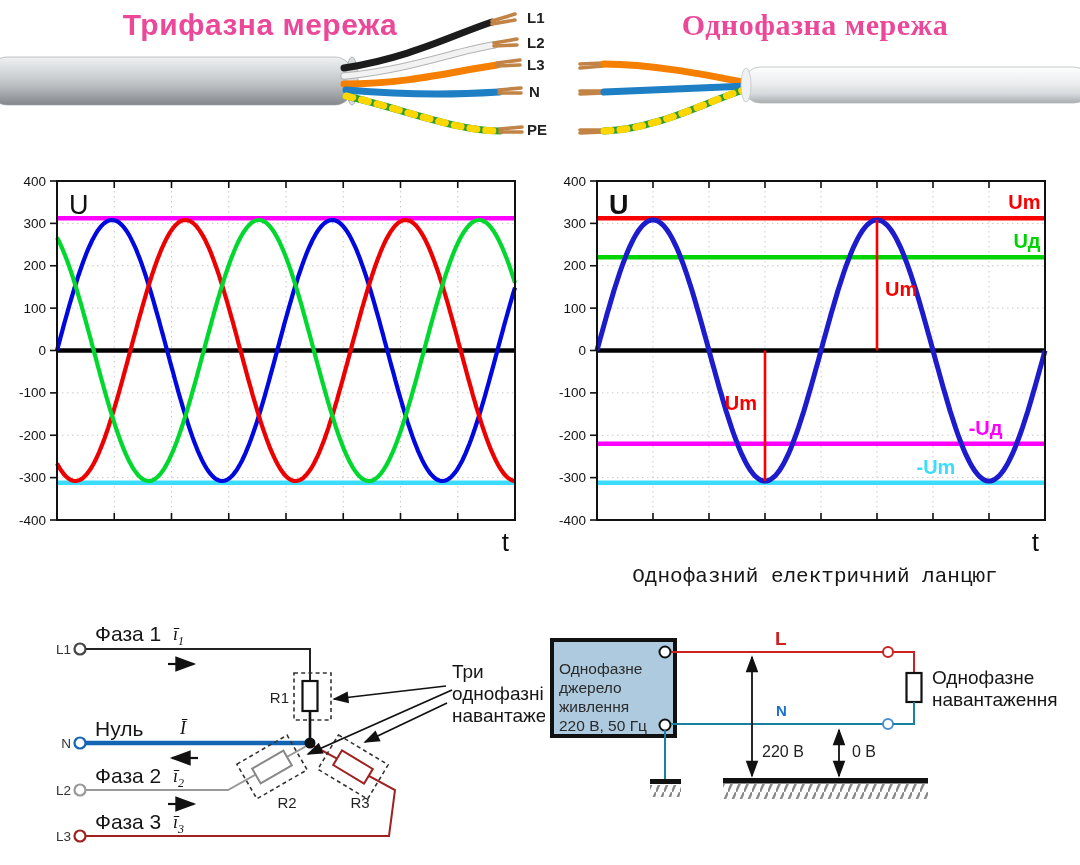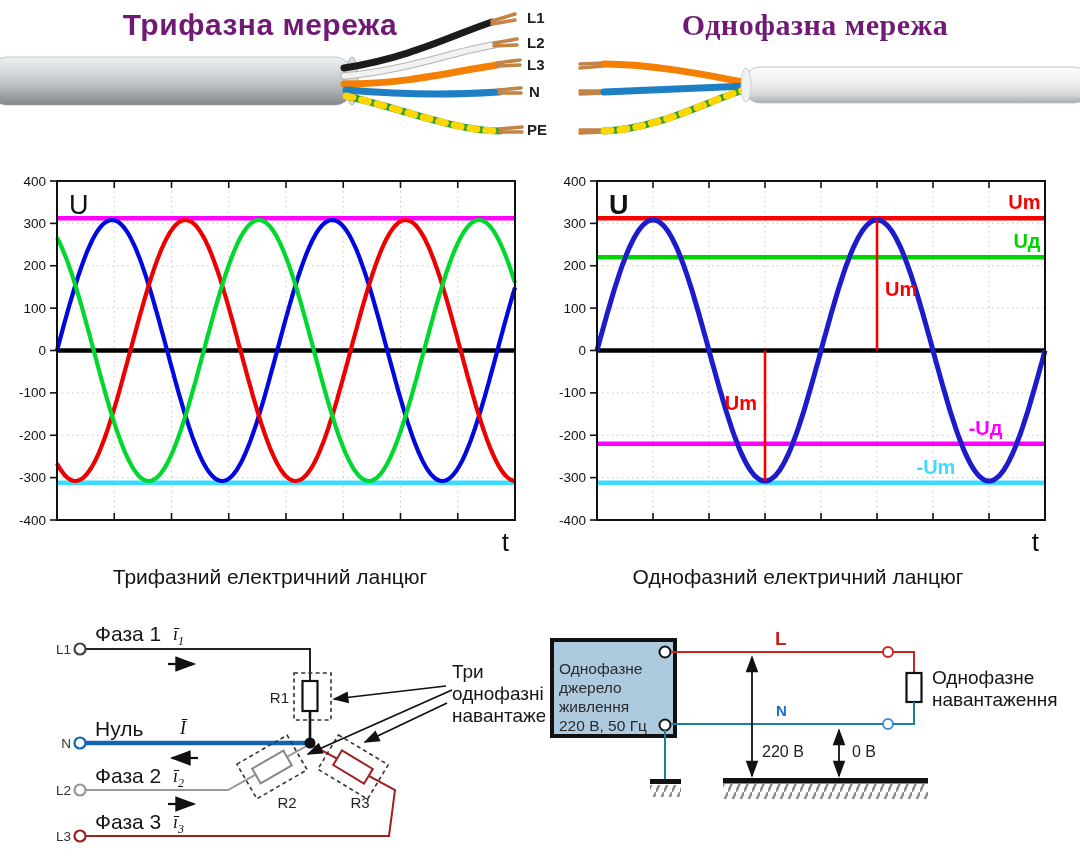--- a/index.html
+++ b/index.html
@@ -1,19 +1,19 @@
 <!DOCTYPE html>
 <html><head>
 <meta charset="utf-8">
 <style>
   html,body{margin:0;padding:0;background:#fff;}
   #page{position:relative;width:1080px;height:865px;background:#fff;overflow:hidden;
         font-family:"Liberation Sans",sans-serif;color:#111;}
   .abs{position:absolute;}
-  .net-title{font-size:30px;font-weight:600;letter-spacing:.5px;color:#701a75;text-align:center;}
+  .net-title{font-size:30px;font-weight:600;letter-spacing:.5px;color:#ec4899;text-align:center;}
   .caption{font-size:21px;color:#161616;text-align:center;}
   svg text{font-family:"Liberation Sans",sans-serif;}
   .tlabel{font-size:15px;font-weight:600;fill:#222;}
   .phase-label{font-size:21px;fill:#161616;}
   .term-label{font-size:13.5px;fill:#333;}
   .r-label{font-size:15px;fill:#222;}
   .cur{font-family:"Liberation Serif",serif;font-style:italic;font-size:18px;fill:#111;}
   .cur .sub{font-size:12px;}
   .note{font-size:19px;fill:#161616;}
   .src-text{font-size:15.5px;fill:#2b2b2b;}
@@ -245,22 +245,21 @@
       <text x="757" y="409.82500000000005" text-anchor="end" fill="#f80000" font-size="20" font-weight="bold" font-family="&quot;Liberation Serif&quot;,serif">Um</text>
       <text x="1040.52" y="209.29" text-anchor="end" fill="#f80000" font-size="20" font-weight="bold" font-family="&quot;Liberation Serif&quot;,serif">Um</text>
       <text x="1040.52" y="248.27499999999998" text-anchor="end" fill="#00d400" font-size="20" font-weight="bold" font-family="&quot;Liberation Serif&quot;,serif">Uд</text>
       <text x="1002.44" y="434.725" text-anchor="end" fill="#ff00ff" font-size="20" font-weight="bold" font-family="&quot;Liberation Serif&quot;,serif">-Uд</text>
       <text x="955.4000000000001" y="473.71" text-anchor="end" fill="#3cdcff" font-size="20" font-weight="bold" font-family="&quot;Liberation Serif&quot;,serif">-Um</text>
       <rect x="597" y="181" width="448" height="339" fill="none" stroke="#111" stroke-width="2"></rect>
       <text x="609" y="214" fill="#111" font-size="27" font-family="&quot;Liberation Serif&quot;,serif" font-weight="bold">U</text>
       <text x="1039" y="551" fill="#111" font-size="26" text-anchor="end">t</text>
     </svg>
 
-  <div class="abs caption" style="left:10px;top:565px;width:520px;">Трифазний електричний ланцюг</div>
-  <div class="abs caption" style="left:538px;top:565px;width:520px;">Однофазний електричний ланцюг</div>
+  <div class="abs caption" style="left:555px;top:565px;width:520px;font-family:Liberation Mono, monospace;">Однофазний електричний ланцюг</div>
 
   <svg class="abs" style="left:0;top:600px;width:545px;height:265px" viewBox="0 600 545 265">
     <defs>
       <marker id="mA" markerWidth="11" markerHeight="9" refX="9" refY="4" orient="auto">
         <path d="M0.5,0.5 L10,4 L0.5,7.5 Z" fill="#111"></path>
       </marker>
     </defs>
 
     <g>
       <circle cx="80" cy="649" r="5.5" fill="#fff" stroke="#444" stroke-width="2.2"></circle>

